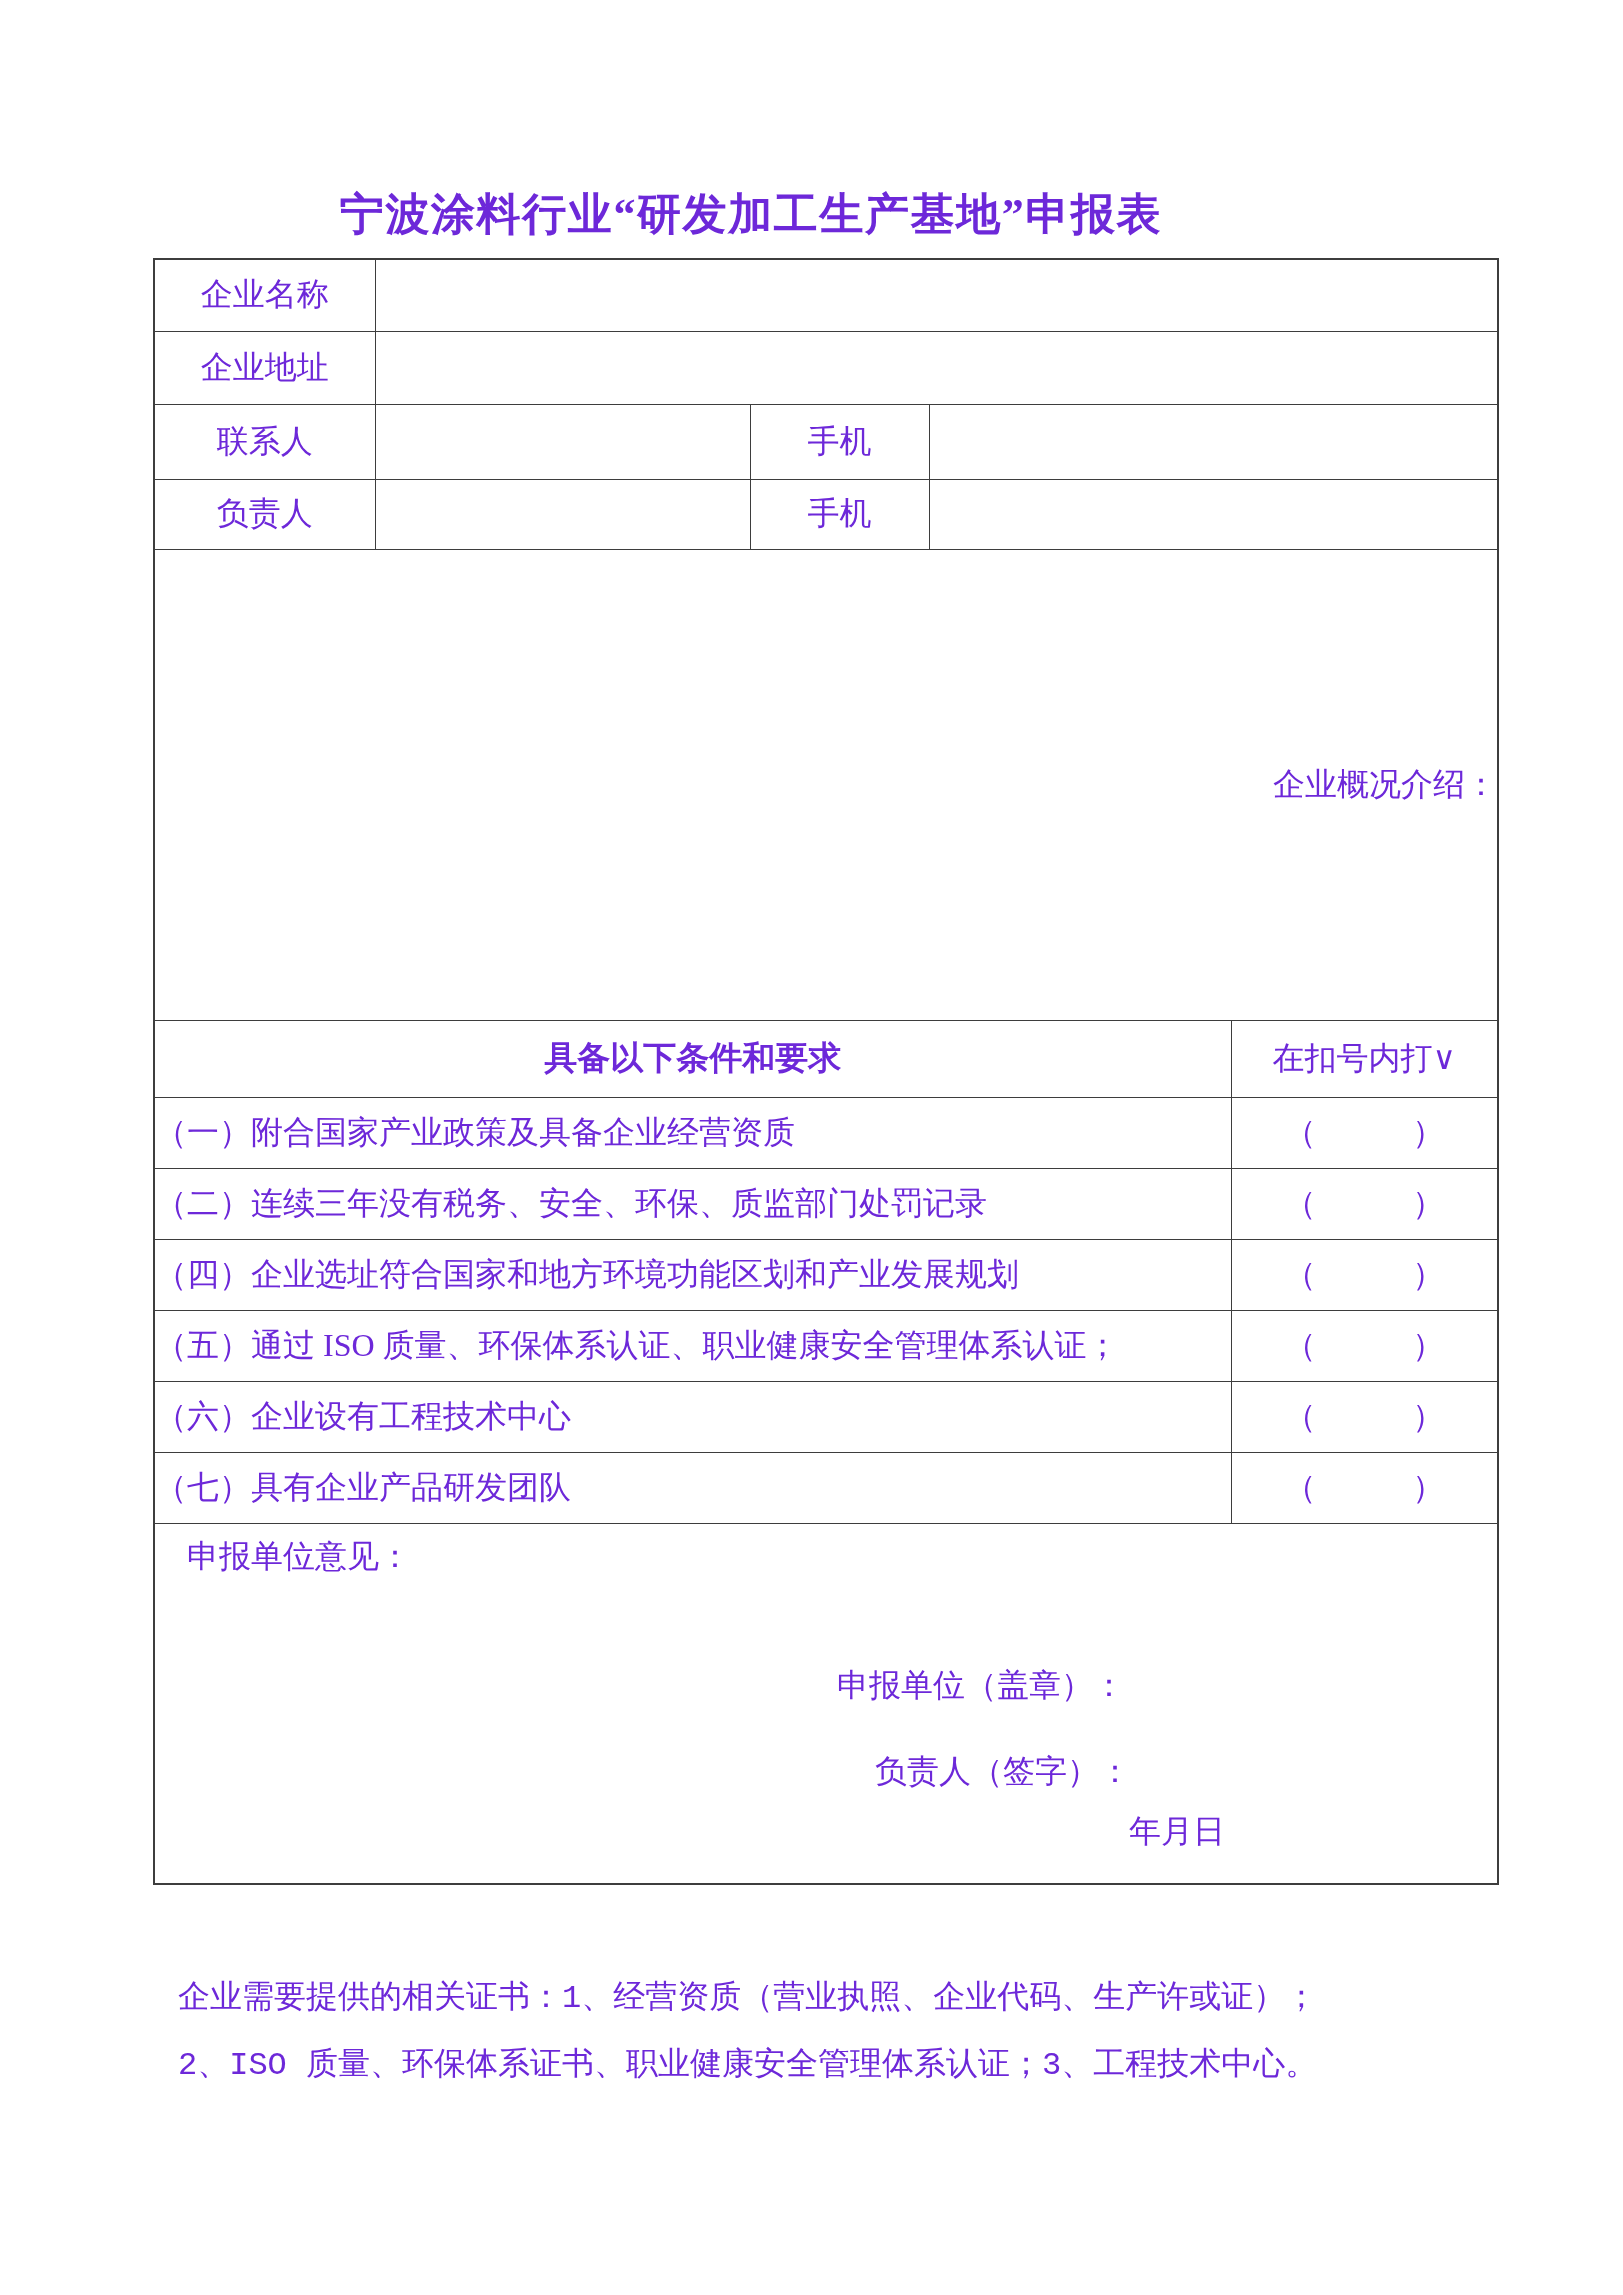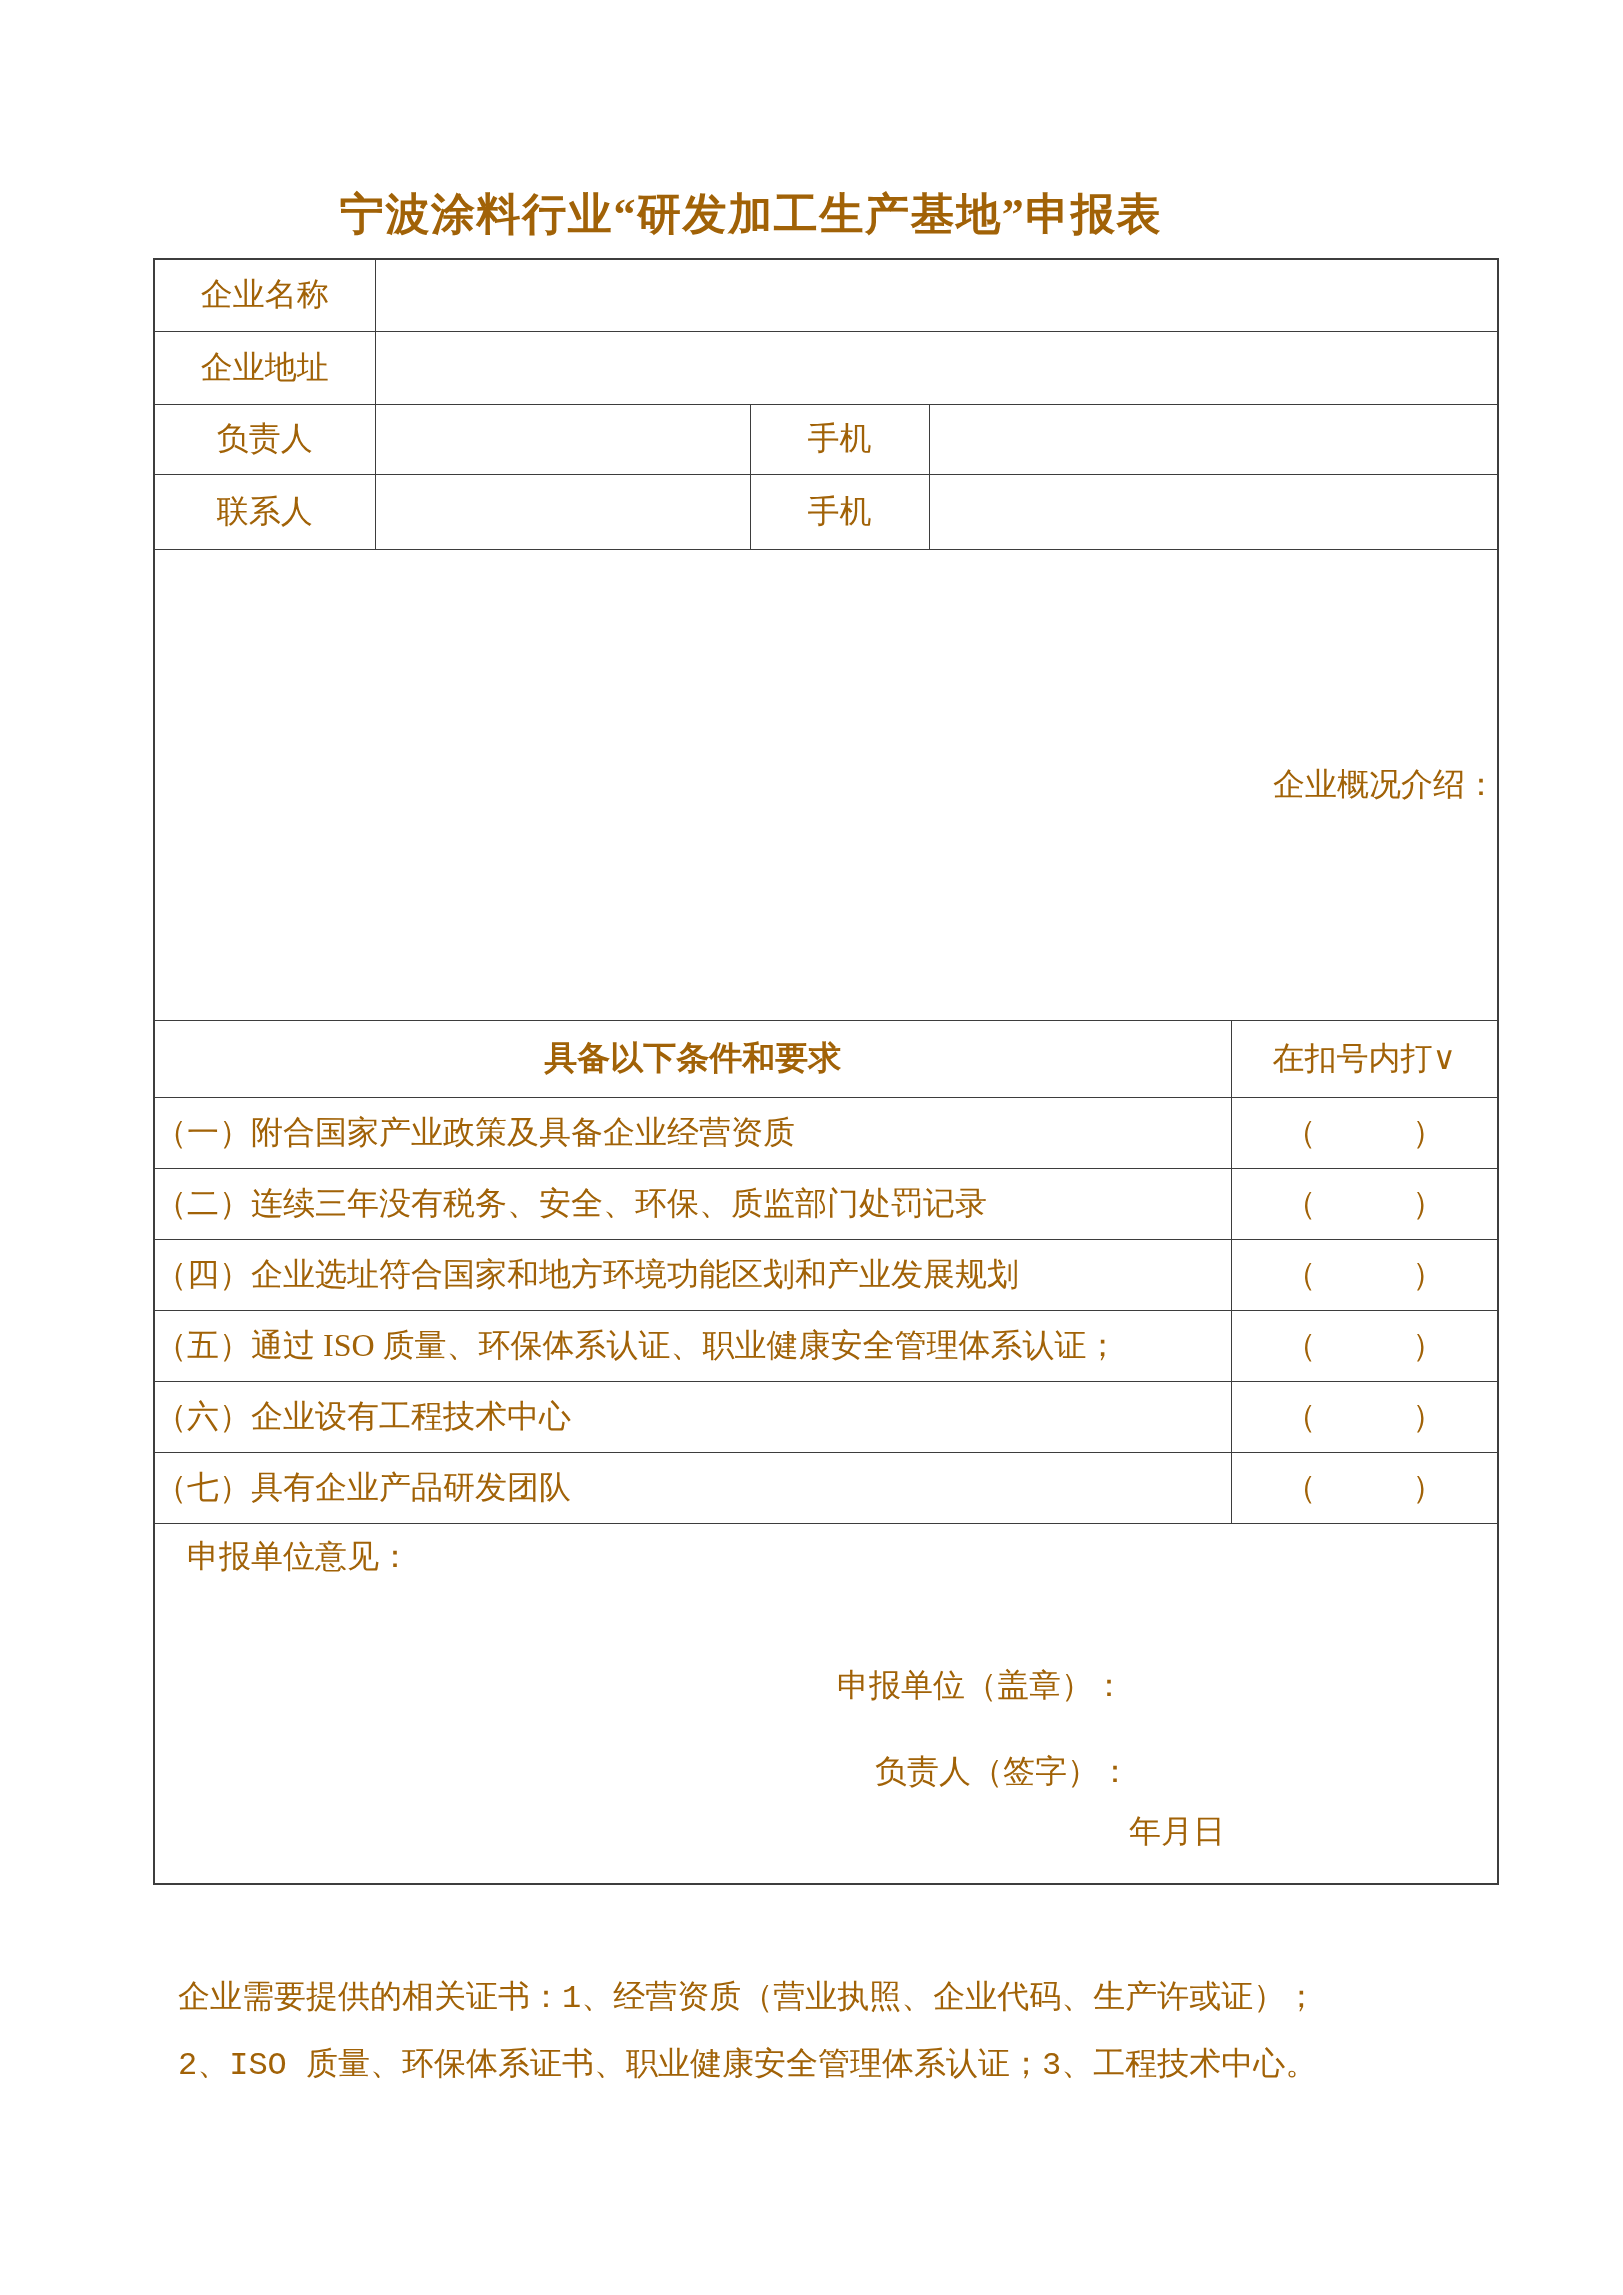--- a/index.html
+++ b/index.html
@@ -6,21 +6,21 @@
     margin: 0;
     padding: 0;
     background: #ffffff;
   }
   .page {
     position: relative;
     width: 1624px;
     height: 2293px;
     background: #ffffff;
     font-family: "Liberation Serif", "DejaVu Serif", serif;
-    color: #a16207;
+    color: #6d28d9;
     overflow: hidden;
   }
   .doc-title {
     position: absolute;
     left: 89px;
     top: 185px;
     width: 1324px;
     text-align: center;
     font-size: 44px;
     font-weight: bold;
@@ -126,29 +126,29 @@
         <tr style="height:72px">
       <td class="label-cell">企业名称</td>
       <td colspan="4"></td>
     </tr>
 
     <tr style="height:73px">
       <td class="label-cell">企业地址</td>
       <td colspan="4"></td>
     </tr>
 
-    <tr style="height:70px">
-      <td class="label-cell">负责人</td>
+    <tr style="height:75px">
+      <td class="label-cell">联系人</td>
       <td></td>
       <td class="label-cell">手机</td>
       <td colspan="2"></td>
     </tr>
 
-    <tr style="height:75px">
-      <td class="label-cell">联系人</td>
+    <tr style="height:70px">
+      <td class="label-cell">负责人</td>
       <td></td>
       <td class="label-cell">手机</td>
       <td colspan="2"></td>
     </tr>
 
     <tr style="height:471px">
       <td colspan="5" class="bigcell">
         <span>企业概况介绍：</span>
       </td>
     </tr>

